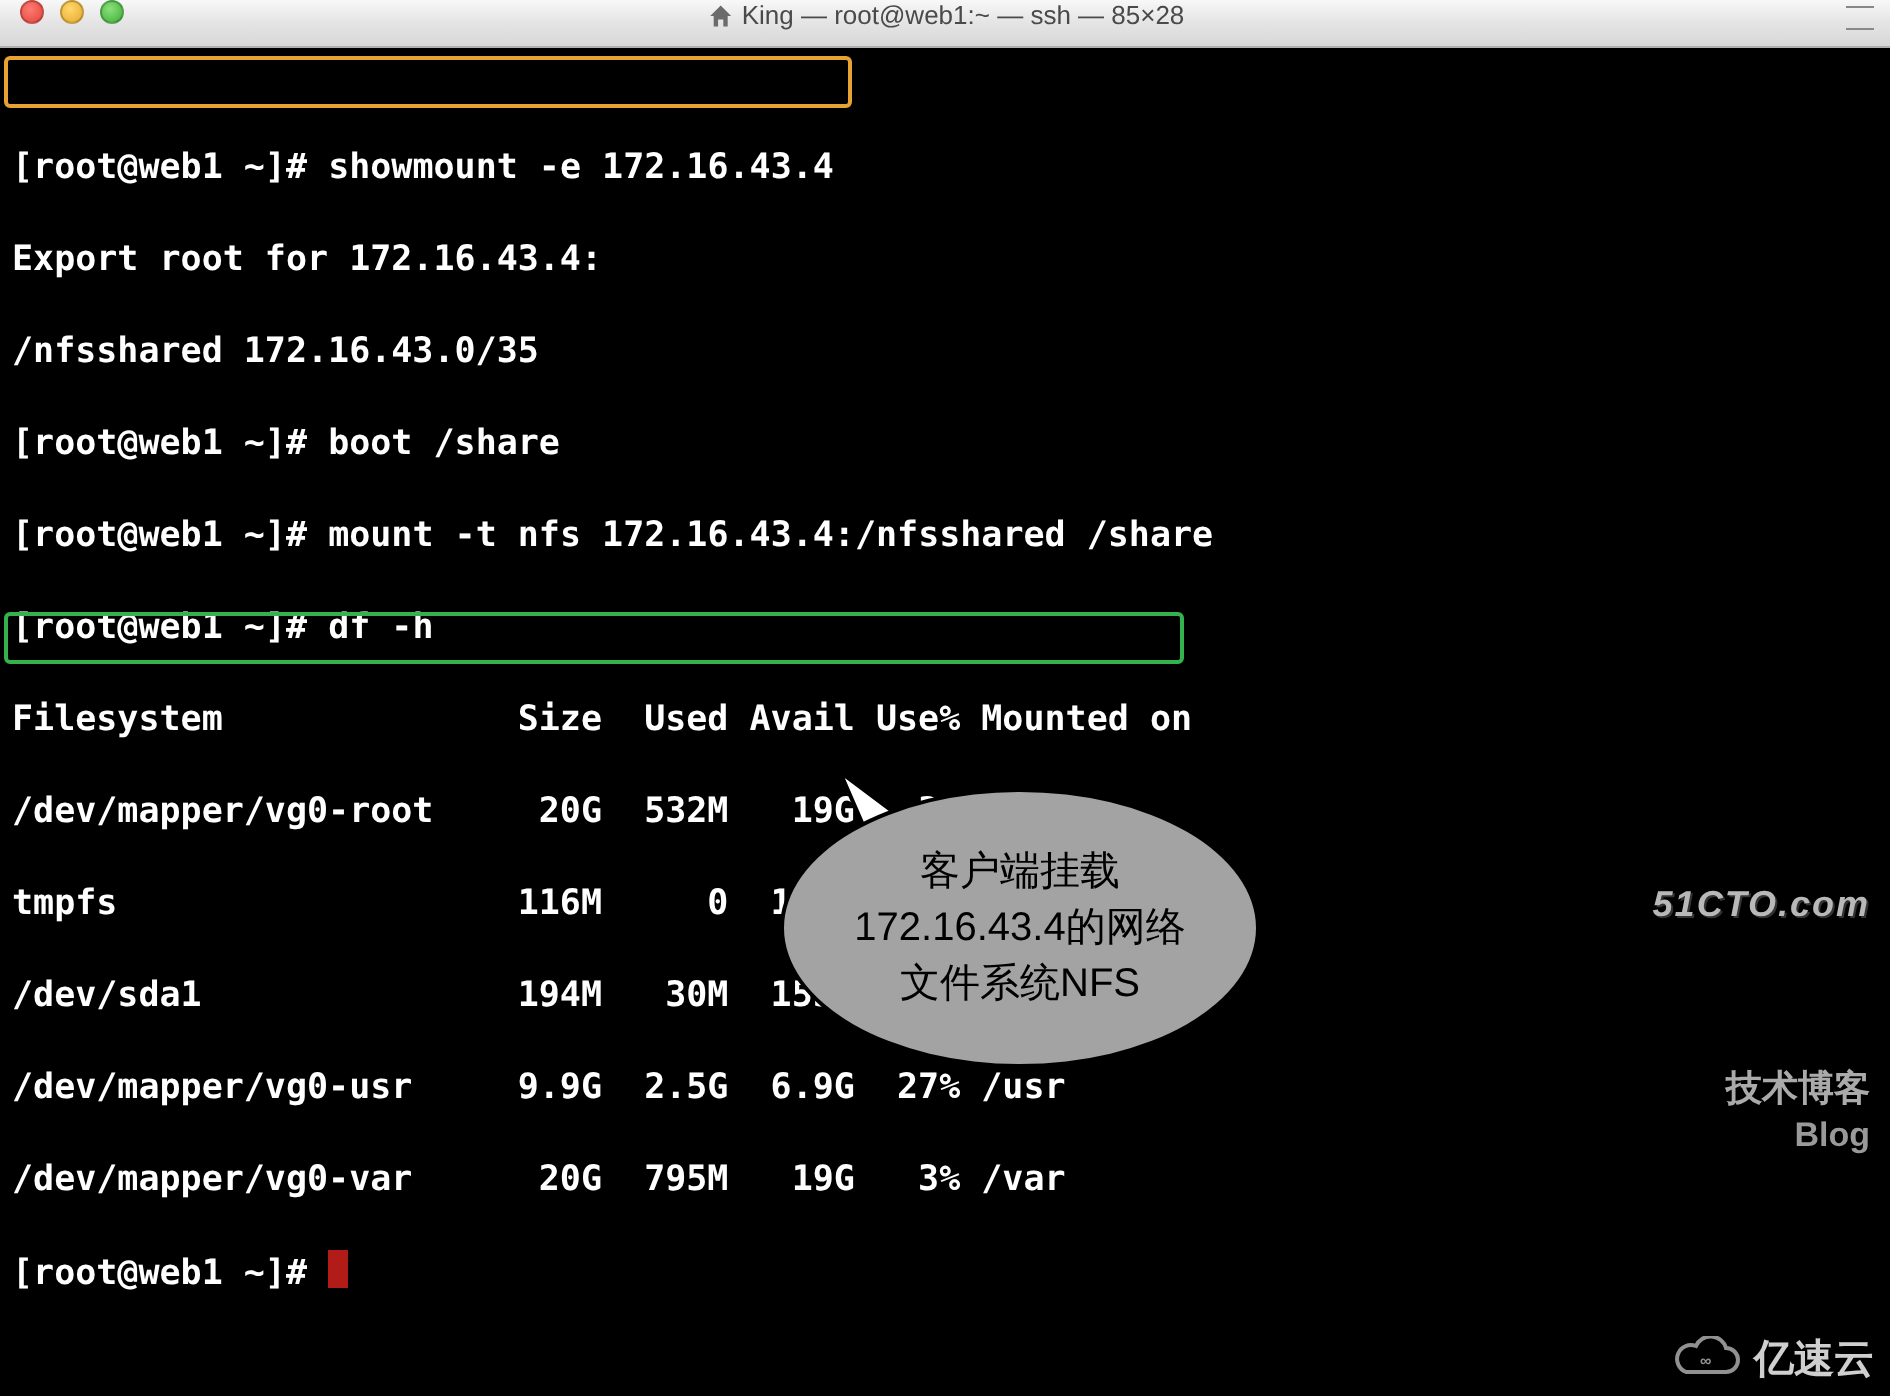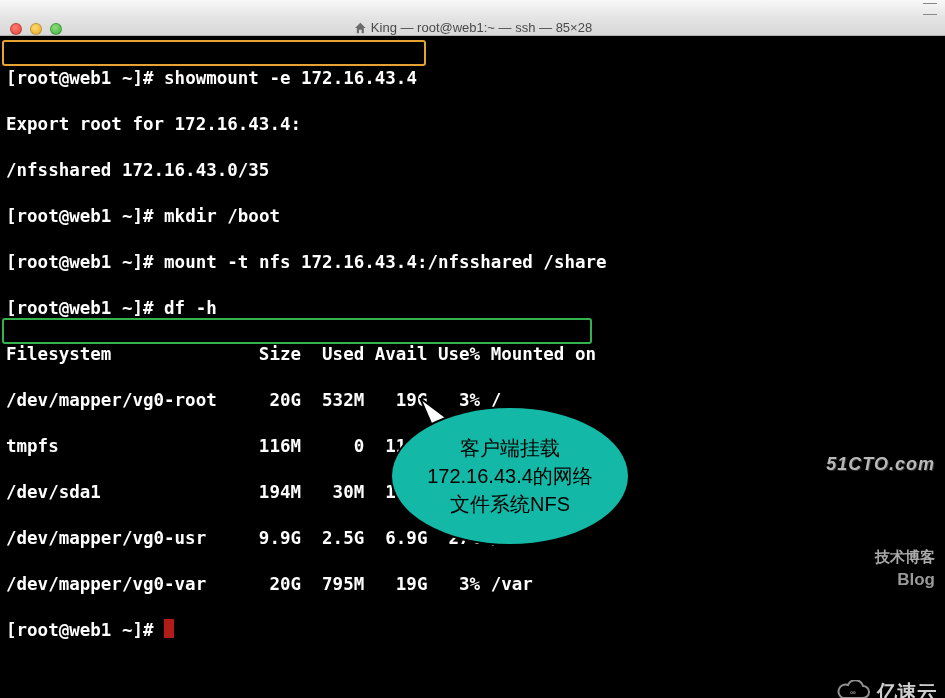--- a/index.html
+++ b/index.html
@@ -7,25 +7,25 @@
     width: 945px;
     height: 698px;
     background: #f0f0f0;
     font-family: "Menlo", "Monaco", "Consolas", monospace;
     position: relative;
     overflow: hidden;
   }
 
   
   .titlebar {
-    height: 36px;
+    height: 24px;
     background: linear-gradient(to bottom, #f8f8f8 0%, #e4e4e4 50%, #d8d8d8 100%);
     border-bottom: 1px solid #b0b0b0;
     display: flex;
-    align-items: flex-end;
+    align-items: flex-start;
     position: relative;
   }
   .traffic-lights {
     display: flex;
     gap: 8px;
     padding-left: 10px;
     align-items: center;
   }
   .tl {
     width: 12px; height: 12px;
@@ -64,21 +64,21 @@
     background: #888;
   }
   .expand-lines::after { margin-top: 10px; }
 
   
   .terminal {
     background: #000;
     color: #fff;
     width: 945px;
     height: 674px;
-    padding: 8px 6px;
+    padding: 26px 6px;
     font-size: 17.5px;
     line-height: 23px;
     font-weight: bold;
     white-space: pre;
     position: relative;
   }
   .line { display: block; }
 
   
   .box-orange {
@@ -110,21 +110,21 @@
     top: 360px;
     width: 260px;
     height: 170px;
     pointer-events: none;
   }
   .ellipse {
     position: absolute;
     left: 10px; top: 10px;
     width: 240px; height: 140px;
     border-radius: 50%;
-    background: #14b8a6;
+    background: #a3a3a3;
     border: 2px solid #000;
     display: flex;
     align-items: center;
     justify-content: flex-start;
     text-align: center;
     font-family: "Helvetica Neue", Arial, sans-serif;
     font-size: 20px;
     color: #000;
     font-weight: normal;
     line-height: 1.4;
@@ -148,21 +148,21 @@
   }
   .wm1 .a {
     font-size: 18px;
     color: #b8b8b8;
     font-style: italic;
     font-weight: bold;
     letter-spacing: 1px;
     text-shadow: 1px 1px 0 #333;
   }
   .wm1 .b {
-    font-size: 15px;
+    font-size: 18px;
     color: #aaa;
     font-weight: bold;
   }
   .wm1 .c {
     font-size: 17px;
     color: #999;
   }
   .wm2 {
     position: absolute;
     right: 8px;
@@ -194,21 +194,21 @@
   </div>
   <div class="titlebar-right">
     <div class="expand-lines"></div>
   </div>
 </div>
 
 <div class="terminal">
 <span class="line"><span>[root@web1 ~]#</span> <span>showmount -e 172.16.43.4</span></span>
 <span class="line">Export root for 172.16.43.4:</span>
 <span class="line">/nfsshared 172.16.43.0/35</span>
-<span class="line"><span>[root@web1 ~]#</span> <span>mkdir /boot</span></span>
+<span class="line"><span>[root@web1 ~]#</span> <span>boot /share</span></span>
 <span class="line"><span>[root@web1 ~]#</span> <span>mount -t nfs 172.16.43.4:/nfsshared /share</span></span>
 <span class="line"><span>[root@web1 ~]#</span> <span>df -h</span></span>
 <span class="line">Filesystem              Size  Used Avail Use% Mounted on</span>
 <span class="line">/dev/mapper/vg0-root     20G  532M   19G   3% /</span>
 <span class="line">tmpfs                   116M     0  116M   0% /dev/shm</span>
 <span class="line">/dev/sda1               194M   30M  155M  16% /boot</span>
 <span class="line">/dev/mapper/vg0-usr     9.9G  2.5G  6.9G  27% /usr</span>
 <span class="line">/dev/mapper/vg0-var      20G  795M   19G   3% /var</span>
 <span class="line"><span>[root@web1 ~]#</span> <span class="cursor"></span></span>
 

